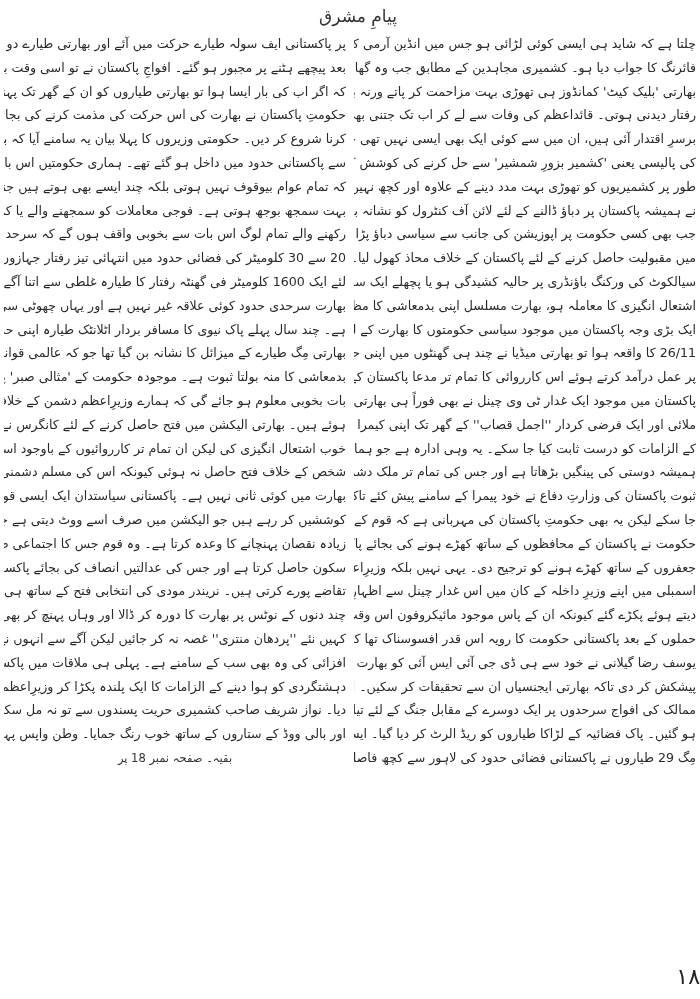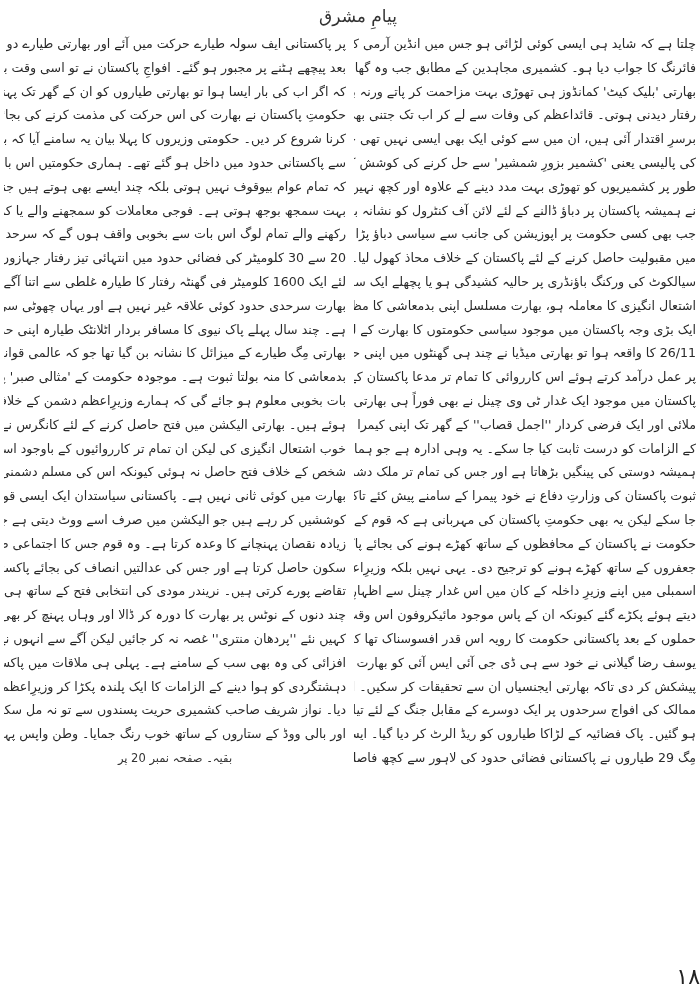--- a/index.html
+++ b/index.html
@@ -140,17 +140,17 @@
       <span class="line">کوششیں کر رہے ہیں جو الیکشن میں صرف اسے ووٹ دیتی ہے جو پاکستان کو زیادہ سے</span>
       <span class="line">زیادہ نقصان پہنچانے کا وعدہ کرتا ہے۔ وہ قوم جس کا اجتماعی ضمیر کسی مسلمان کی پھانسی سے</span>
       <span class="line">سکون حاصل کرتا ہے اور جس کی عدالتیں انصاف کی بجائے پاکستان اور مسلم دشمنی کے</span>
       <span class="line">تقاضے پورے کرتی ہیں۔ نریندر مودی کی انتخابی فتح کے ساتھ ہی وزیرِاعظم پاکستان نے</span>
       <span class="line">چند دنوں کے نوٹس پر بھارت کا دورہ کر ڈالا اور وہاں پہنچ کر بھی کشمیر کا نام لینا گوارہ نہ کیا کہ</span>
       <span class="line">کہیں نئے ''پردھان منتری'' غصہ نہ کر جائیں لیکن آگے سے انہوں نے گھر بلا کر جو عزت</span>
       <span class="line">افزائی کی وہ بھی سب کے سامنے ہے۔ پہلی ہی ملاقات میں پاکستان کی جانب سے</span>
       <span class="line">دہشتگردی کو ہوا دینے کے الزامات کا ایک پلندہ پکڑا کر وزیرِاعظم صاحب کو وطن واپس بھیج</span>
       <span class="line">دیا۔ نواز شریف صاحب کشمیری حریت پسندوں سے تو نہ مل سکے لیکن بھارتی سٹیل ٹائیکونز</span>
       <span class="line last">اور بالی ووڈ کے ستاروں کے ساتھ خوب رنگ جمایا۔ وطن واپس پہنچتے ہی پہلی فرصت میں</span>
-      <span class="continued">بقیہ۔ صفحہ نمبر 20 پر</span>
+      <span class="continued">بقیہ۔ صفحہ نمبر 18 پر</span>
     </div>
 </div>
 
 <div class="page-number">۱۸</div>
 
 </body></html>

